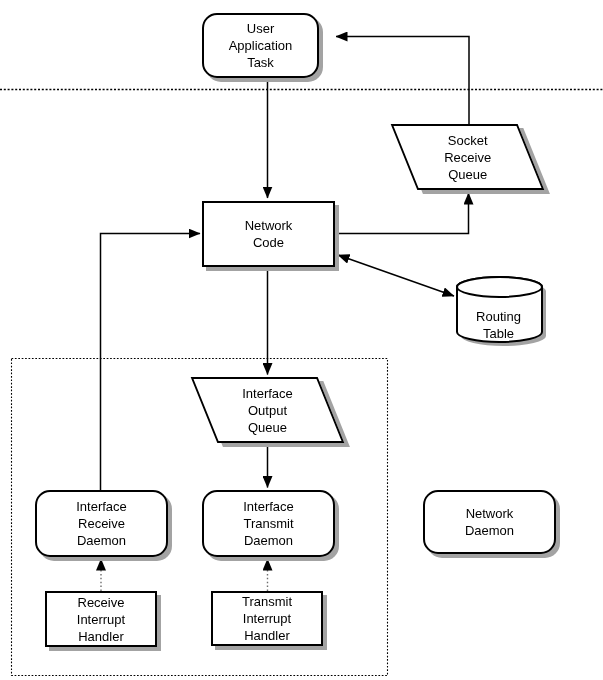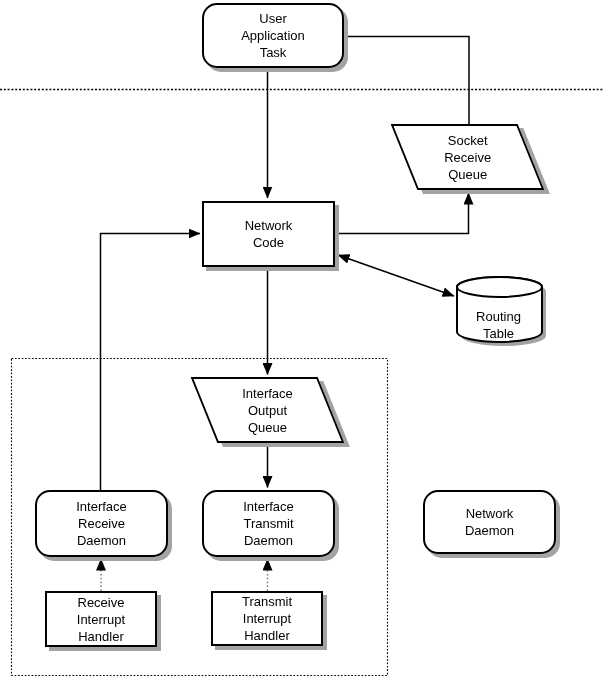--- a/index.html
+++ b/index.html
@@ -77,21 +77,21 @@
     <path class="conn" d="M335,233.5 H468.5 V193" marker-end="url(#arw)"></path>
     <path class="conn" d="M338,255 L454,296" marker-start="url(#arw)" marker-end="url(#arw)"></path>
     <path class="conn" d="M267.5,267 V374.5" marker-end="url(#arw)"></path>
     <path class="conn" d="M267.5,443 V487.5" marker-end="url(#arw)"></path>
     <path class="conn" d="M100.5,490 V233.5 H200" marker-end="url(#arw)"></path>
 
     <path class="dotconn" d="M101,591 V559" marker-end="url(#arw)"></path>
     <path class="dotconn" d="M267.5,591 V559" marker-end="url(#arw)"></path>
   </svg>
 
-  <div class="node rounded" style="left:202px; top:3px; width:142px; height:65px;">
+  <div class="node rounded" style="left:202px; top:13px; width:117px; height:65px;">
     <span class="label">User
 Application
 Task</span>
   </div>
 
   <div class="node para" style="left:404px; top:124px; width:127px; height:66px;">
     <span class="label">Socket
 Receive
 Queue</span>
   </div>

